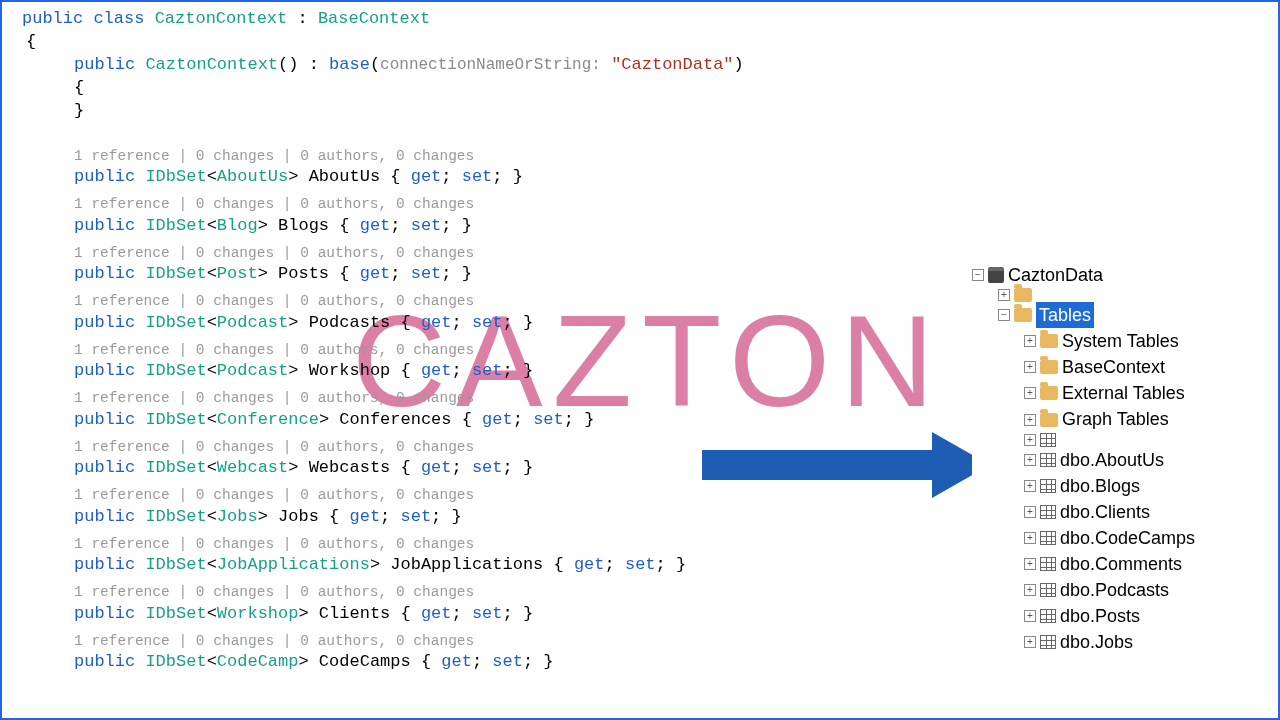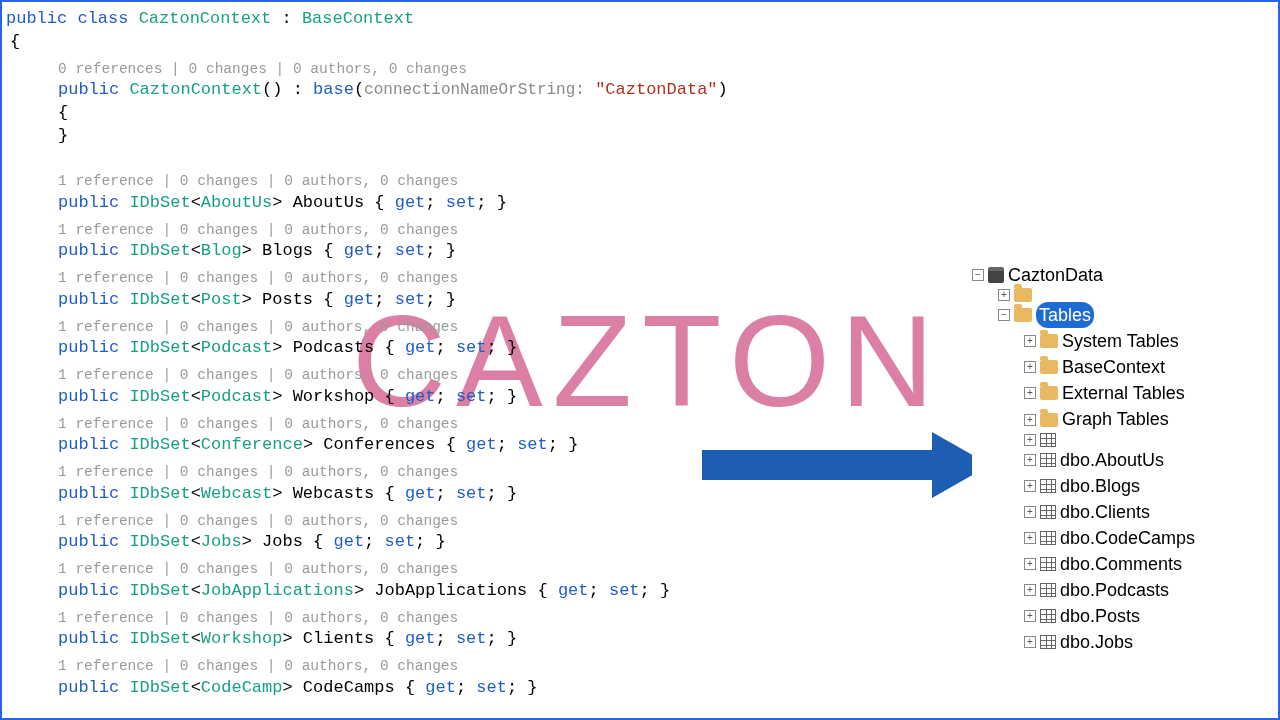--- a/index.html
+++ b/index.html
@@ -7,21 +7,21 @@
     font-family: Consolas, 'Courier New', monospace;
     font-size: 17px;
     background: #fff;
     width: 1280px;
     height: 720px;
     border: 2px solid #2563eb;
     position: relative;
     overflow: hidden;
   }
   .code-area {
-    padding: 6px 4px;
+    padding: 6px 20px;
     line-height: 1.35;
   }
   .kw { color: #1f5dc9; }
   .type { color: #17a085; }
   .str { color: #b03020; }
   .param-hint { color: #8a8a8a; font-size: 16px; text-align: center; }
   .codelens {
     color: #9a9a9a;
     font-size: 14.5px;
     margin-left: 52px;
@@ -99,42 +99,41 @@
   }
   .table-icon {
     width: 16px; height: 14px; border:1px solid #666; background:#fff;
     display:inline-block;
     background-image: linear-gradient(#666,#666),linear-gradient(#666,#666),linear-gradient(#666,#666),linear-gradient(#666,#666);
     background-size: 100% 1px, 100% 1px, 1px 100%, 1px 100%;
     background-position: 0 4px, 0 9px, 5px 0, 10px 0;
     background-repeat: no-repeat;
   }
   .selected {
-    background: #1e6bd6; color: #fff; padding: 0 3px; border-radius: 12px;
+    background: #1e6bd6; color: #fff; padding: 0 3px;
   }
   .i1 { padding-left: 0px; }
   .i2 { padding-left: 26px; }
   .i3 { padding-left: 52px; }
 </style>
 </head>
 <body>
 
 <div class="watermark">CAZTON</div>
 
 <div class="code-area">
   <div>
     <span class="kw">public</span>
     <span class="kw">class</span>
     <span class="type">CaztonContext</span>
     <span>:</span>
     <span class="type">BaseContext</span>
   </div>
   <div class="brace-open">{</div>
 
-  <div class="codelens">0 references | 0 changes | 0 authors, 0 changes</div>
   <div class="indent1">
     <span class="kw">public</span>
     <span class="type">CaztonContext</span><span>()</span>
     <span>:</span>
     <span class="kw">base</span><span>(</span><span class="param-hint">connectionNameOrString:</span>
     <span class="str">"CaztonData"</span><span>)</span>
   </div>
   <div class="indent1">{</div>
   <div class="indent1">}</div>
   <div style="height:18px"></div>

